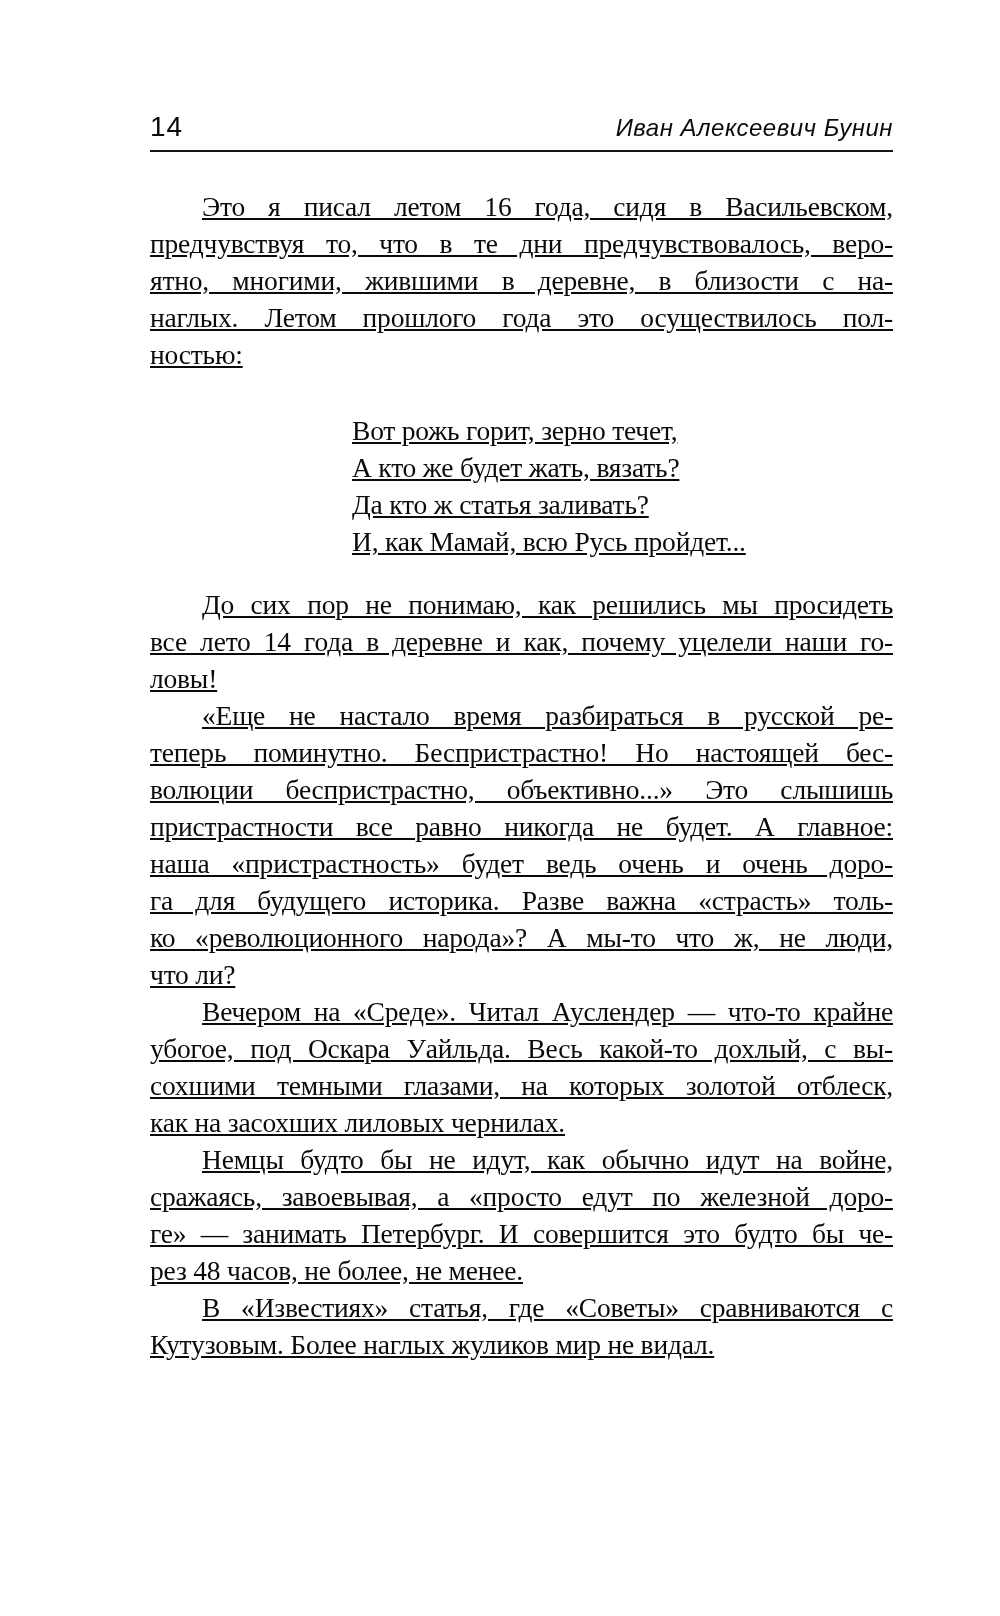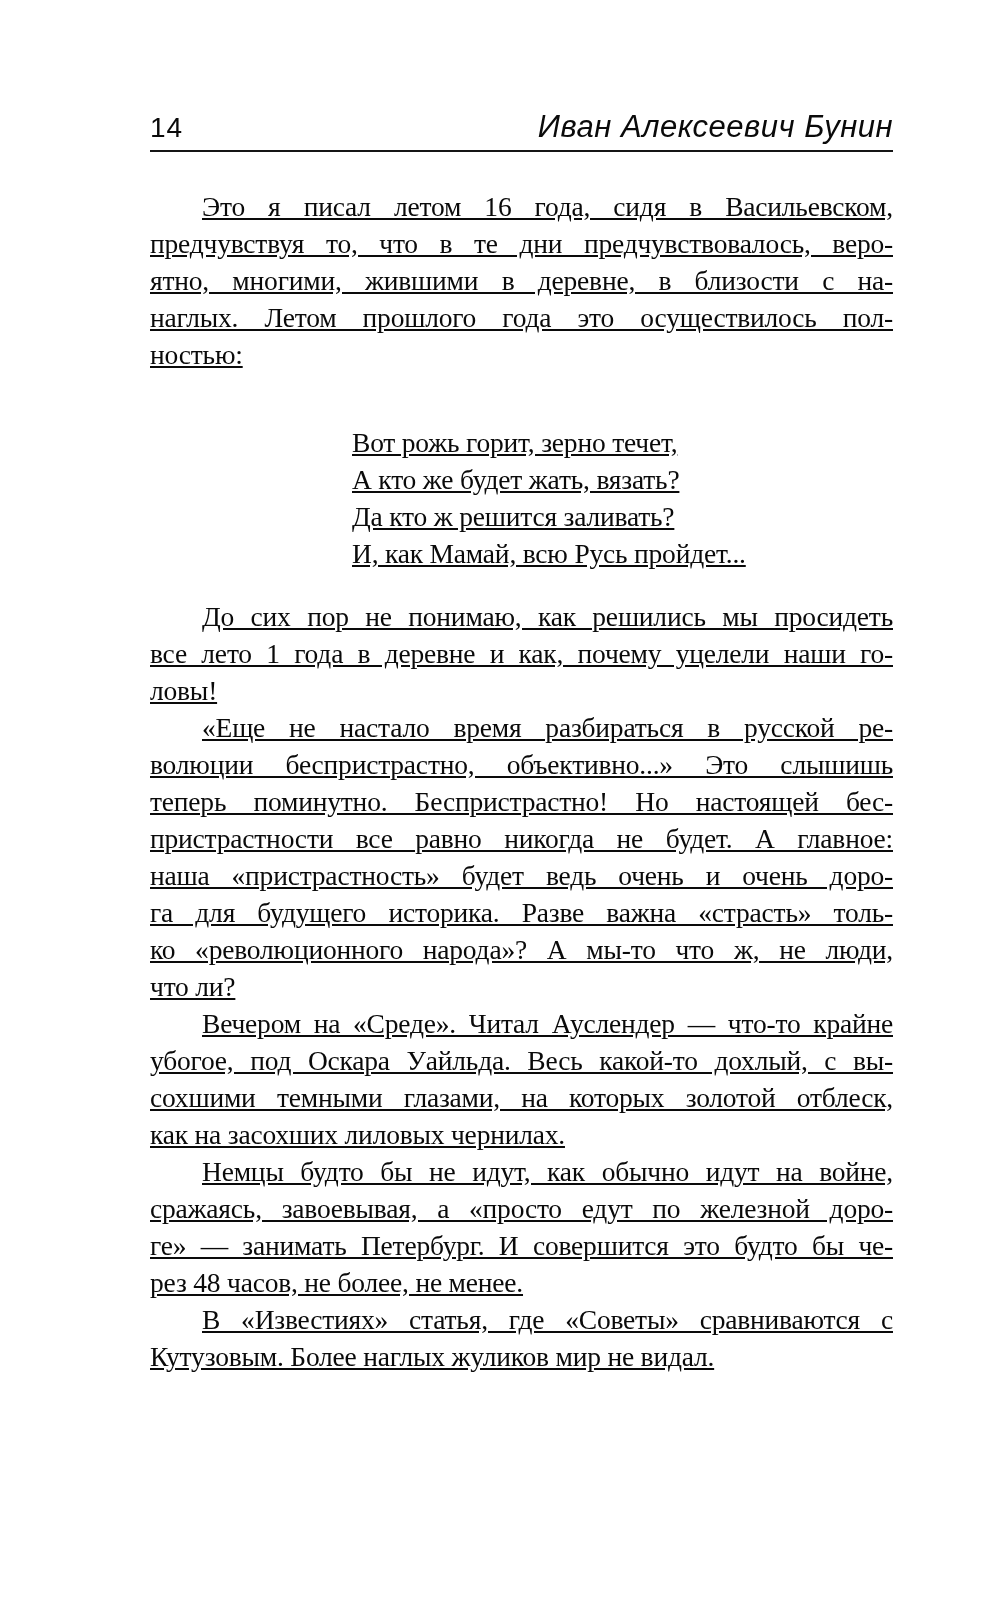--- a/index.html
+++ b/index.html
@@ -31,21 +31,21 @@
   }
   .pagenum {
     font-family: "Liberation Sans", sans-serif;
     font-size: 28px;
     line-height: 30px;
     letter-spacing: 1px;
   }
   .author {
     font-family: "Liberation Sans", sans-serif;
     font-style: italic;
-    font-size: 31px;
+    font-size: 24px;
     line-height: 30px;
     letter-spacing: 0.5px;
   }
   
   .body-text {
     margin-top: 36px;
     font-size: 27.5px;
     line-height: 37px;
     letter-spacing: -0.2px;
     text-decoration: underline;
@@ -56,21 +56,21 @@
     text-align-last: justify;
     text-justify: inter-word;
     white-space: normal;
   }
   .line.first { text-indent: 52px; }
   .line.last {
     text-align: right;
     text-align-last: left;
   }
   .verse {
-    margin: 51px 0 26px 202px;
+    margin: 39px 0 26px 202px;
   }
   .verse .line,
   .verse .line.first,
   .verse .line.last {
     text-align: left;
     text-align-last: left;
     text-indent: 0;
   }
 </style>
 </head>
@@ -86,32 +86,32 @@
       <div class="para">
         <div class="line first">Это я писал летом 16 года, сидя в Васильевском,</div>
         <div class="line">предчувствуя то, что в те дни предчувствовалось, веро-</div>
         <div class="line">ятно, многими, жившими в деревне, в близости с на-</div>
         <div class="line">наглых. Летом прошлого года это осуществилось пол-</div>
         <div class="line last">ностью:</div>
       </div>
       <div class="verse">
         <div class="line">Вот рожь горит, зерно течет,</div>
         <div class="line">А кто же будет жать, вязать?</div>
-        <div class="line">Да кто ж решится заливать?</div>
+        <div class="line">Да кто ж статья заливать?</div>
         <div class="line last">И, как Мамай, всю Русь пройдет...</div>
       </div>
       <div class="para">
         <div class="line first">До сих пор не понимаю, как решились мы просидеть</div>
-        <div class="line">все лето 1 года в деревне и как, почему уцелели наши го-</div>
+        <div class="line">все лето 14 года в деревне и как, почему уцелели наши го-</div>
         <div class="line last">ловы!</div>
       </div>
       <div class="para">
         <div class="line first">«Еще не настало время разбираться в русской ре-</div>
+        <div class="line">теперь поминутно. Беспристрастно! Но настоящей бес-</div>
         <div class="line">волюции беспристрастно, объективно...» Это слышишь</div>
-        <div class="line">теперь поминутно. Беспристрастно! Но настоящей бес-</div>
         <div class="line">пристрастности все равно никогда не будет. А главное:</div>
         <div class="line">наша «пристрастность» будет ведь очень и очень доро-</div>
         <div class="line">га для будущего историка. Разве важна «страсть» толь-</div>
         <div class="line">ко «революционного народа»? А мы-то что ж, не люди,</div>
         <div class="line last">что ли?</div>
       </div>
       <div class="para">
         <div class="line first">Вечером на «Среде». Читал Ауслендер — что-то крайне</div>
         <div class="line">убогое, под Оскара Уайльда. Весь какой-то дохлый, с вы-</div>
         <div class="line">сохшими темными глазами, на которых золотой отблеск,</div>

